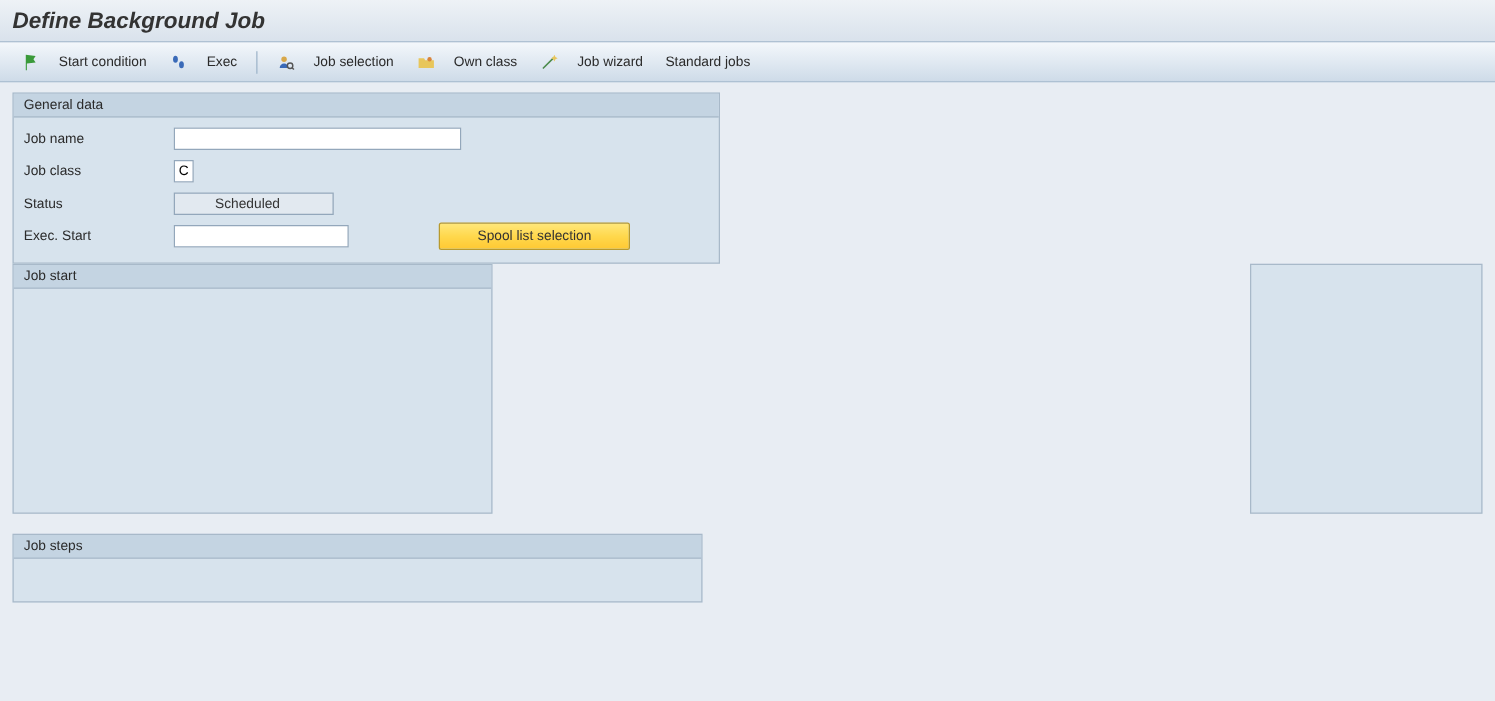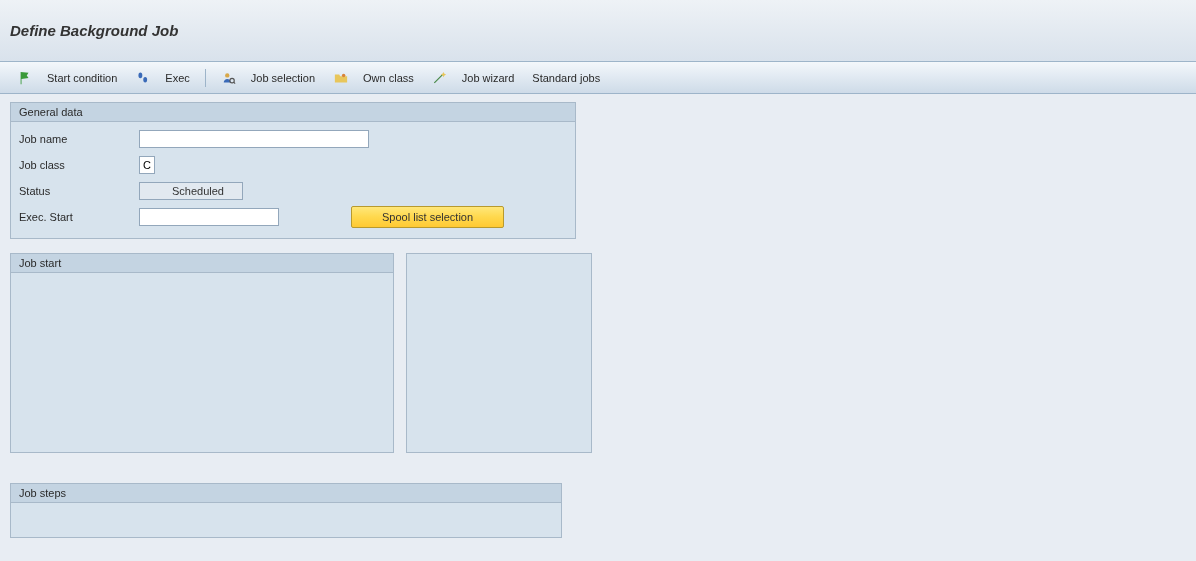--- a/index.html
+++ b/index.html
@@ -7,22 +7,22 @@
       font-family: Arial, Helvetica, sans-serif;
       font-size: 11px;
       background: #e8edf3;
       width: 1196px;
       height: 561px;
       overflow: hidden;
     }
     .title-bar {
       background: linear-gradient(to bottom, #eef2f6 0%, #d9e2ec 100%);
       border-bottom: 1px solid #9db4c9;
-      padding: 22px 10px;
-      font-size: 15px;
+      padding: 6px 10px;
+      font-size: 18px;
       font-weight: bold;
       font-style: italic;
       color: #333;
     }
     .toolbar {
       background: linear-gradient(to bottom, #f3f7fb 0%, #cedbe8 100%);
       border-bottom: 1px solid #9db4c9;
       padding: 5px 10px;
       display: flex;
       align-items: center;
@@ -55,21 +55,21 @@
       justify-content: center;
     }
     .content {
       padding: 8px 10px;
       background: #e8edf3;
       height: calc(100% - 60px);
     }
     .groupbox {
       border: 1px solid #a8b9c9;
       background: #d7e3ed;
-      margin-bottom: 14px;
+      margin-bottom: 0;
       position: relative;
     }
     .groupbox-title {
       background: #c4d4e2;
       border-bottom: 1px solid #a8b9c9;
       padding: 3px 8px;
       font-size: 11px;
       color: #2a2a2a;
     }
     .groupbox-body {
@@ -93,36 +93,37 @@
       background: #fff;
       font-size: 11px;
       padding: 1px 3px;
     }
     .text-input.readonly {
       background: #e2e9f0;
       color: #333;
     }
     .input-jobname { width: 230px; }
     .input-jobclass { width: 16px; }
-    .input-status { width: 104px; padding-left: 32px; }
+    .input-status { width: 128px; padding-left: 32px; }
     .input-exectarget { width: 140px; }
     .btn-yellow {
       margin-left: 72px;
       background: linear-gradient(to bottom, #ffe77a 0%, #ffd84d 50%, #ffc933 100%);
       border: 1px solid #b89a2e;
       border-radius: 2px;
       padding: 3px 30px;
       font-size: 11px;
       color: #333;
       cursor: pointer;
       height: 22px;
     }
     .row2 {
       display: flex;
       gap: 12px;
+      justify-content: space-between;
     }
     .gb-jobstart { width: 384px; height: 200px; }
     .gb-jobfreq { width: 186px; height: 200px; }
     .empty-body { height: calc(100% - 22px); }
     .gb-jobsteps { width: 552px; height: 55px; margin-top: 16px;}
   </style>
 </head>
 <body>
 
 <div class="title-bar">

